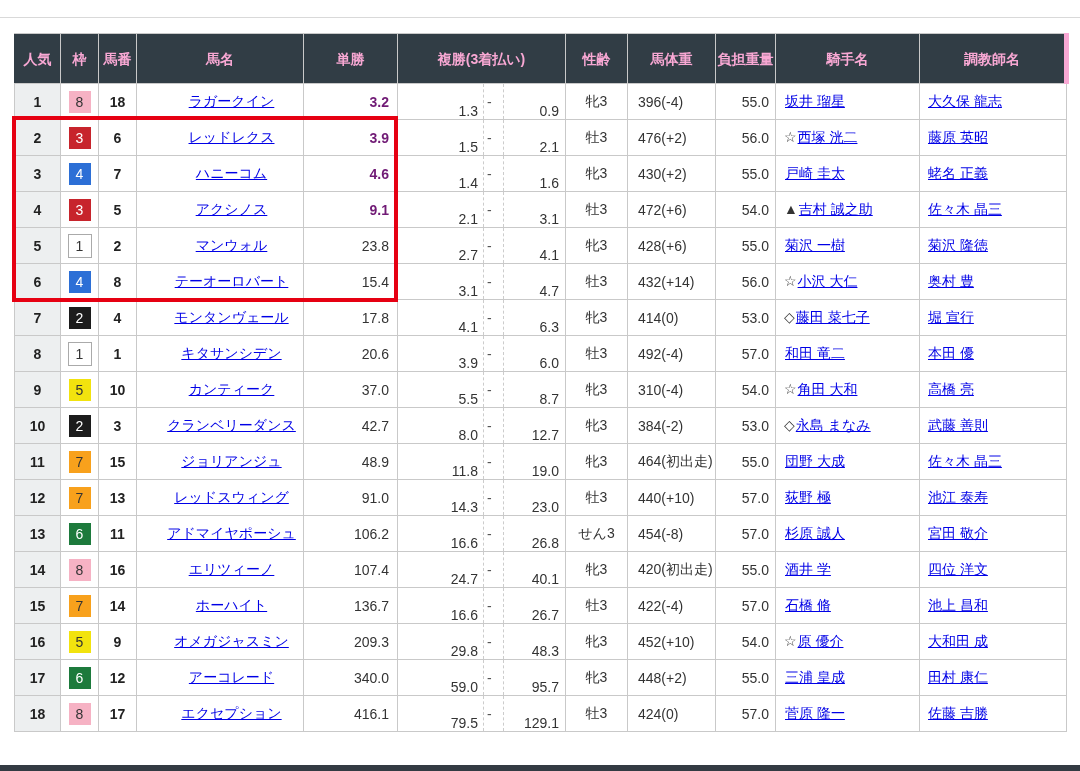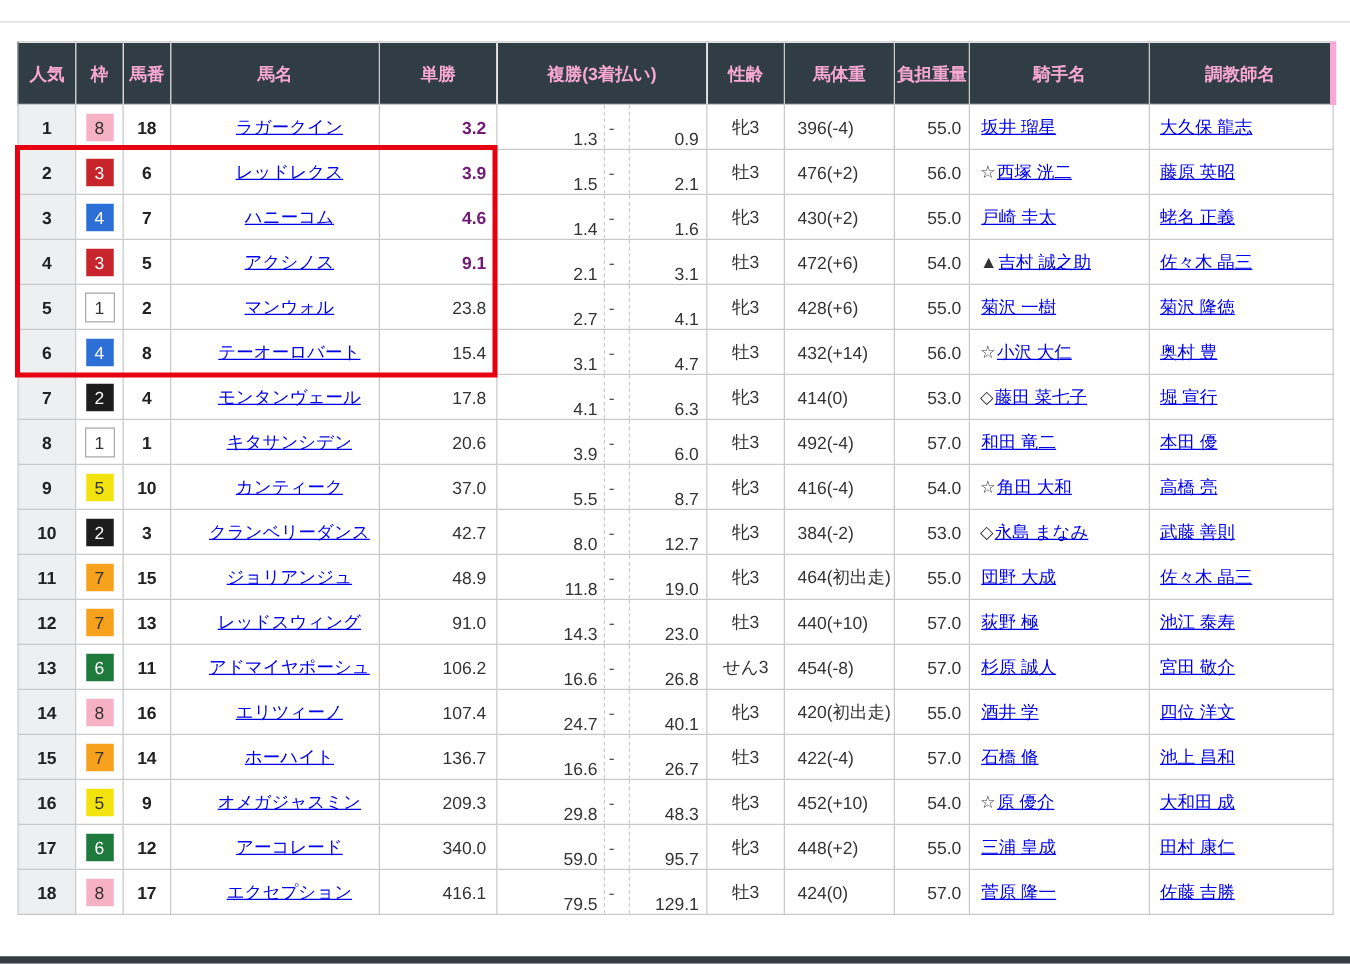--- a/index.html
+++ b/index.html
@@ -307,21 +307,21 @@
     </td>
     <td class="win">37.0</td>
     <td class="place">
       <div class="place-wrap">
         <span class="plo-low">5.5</span>
         <span class="plo-sep">-</span>
         <span class="plo-high">8.7</span>
       </div>
     </td>
     <td class="sex">牝3</td>
-    <td class="weight">416(-4)</td>
+    <td class="weight">310(-4)</td>
     <td class="impost">54.0</td>
     <td class="jockey">
       <span class="jmark">☆</span><a class="blink">角田 大和</a>
     </td>
     <td class="trainer">
       <a class="blink">高橋 亮</a>
     </td>
   </tr>
         <tr>
     <td class="rank">10</td>

